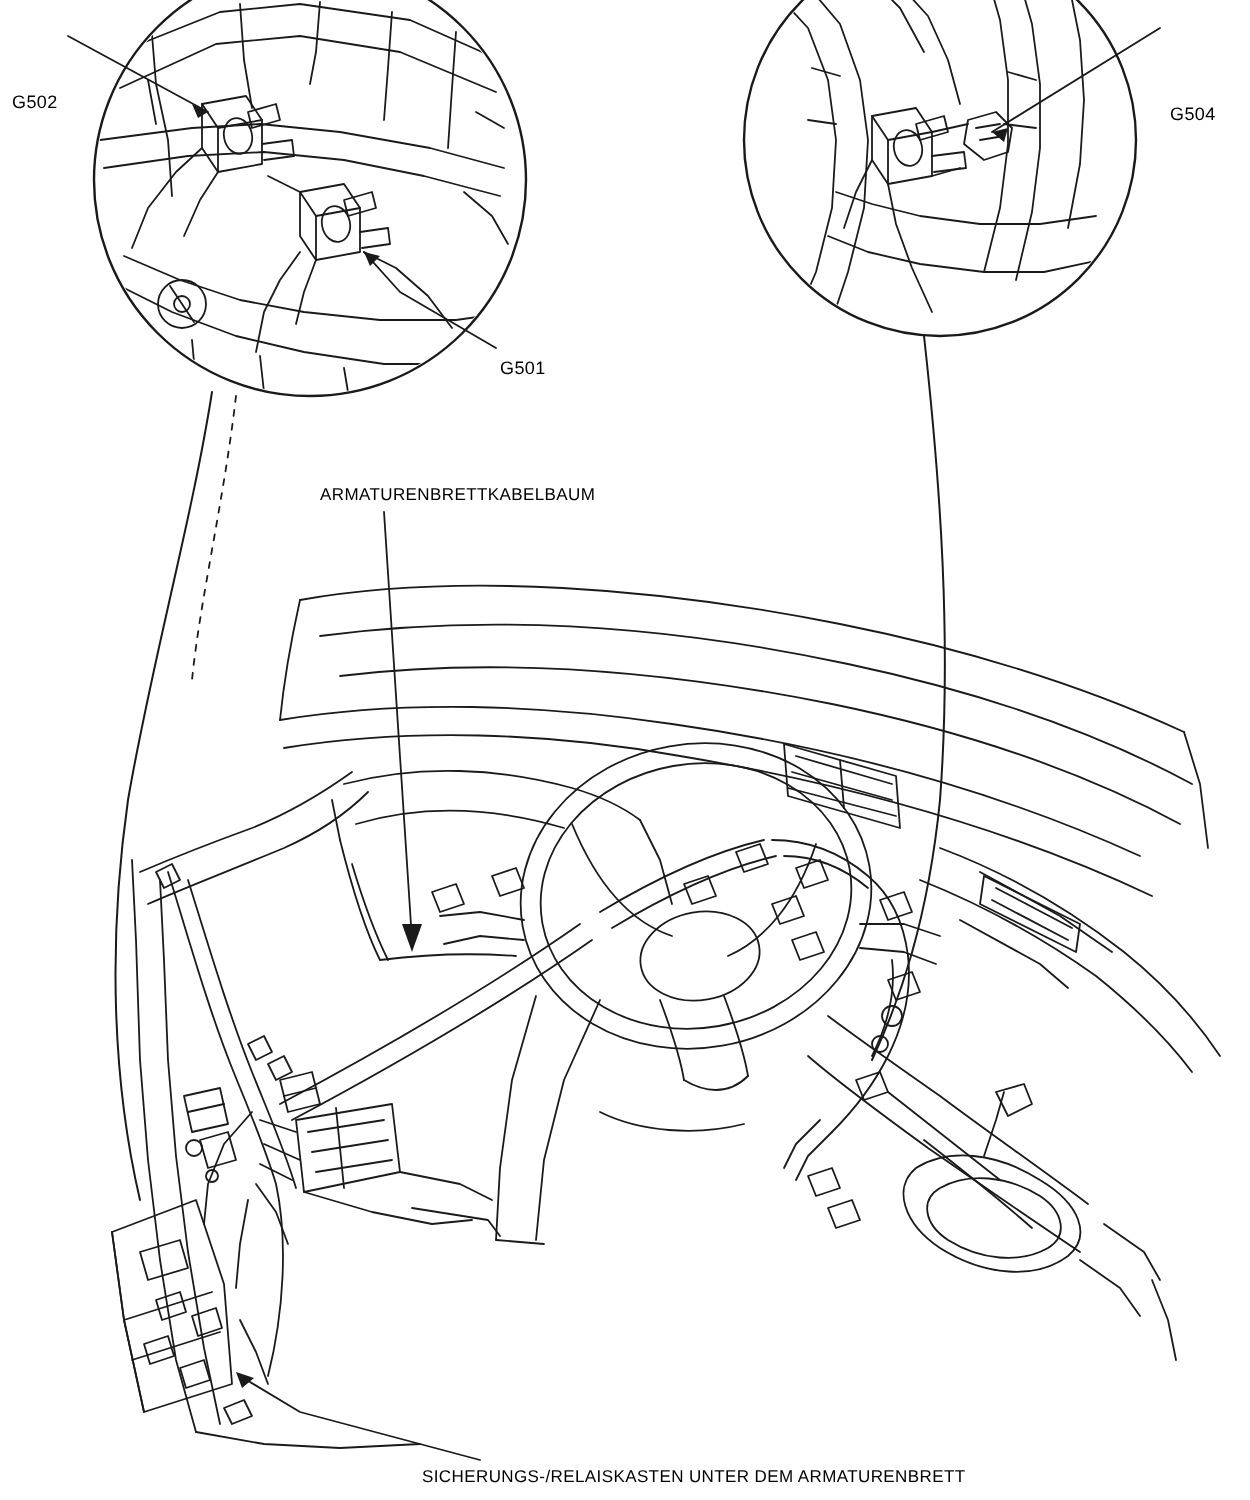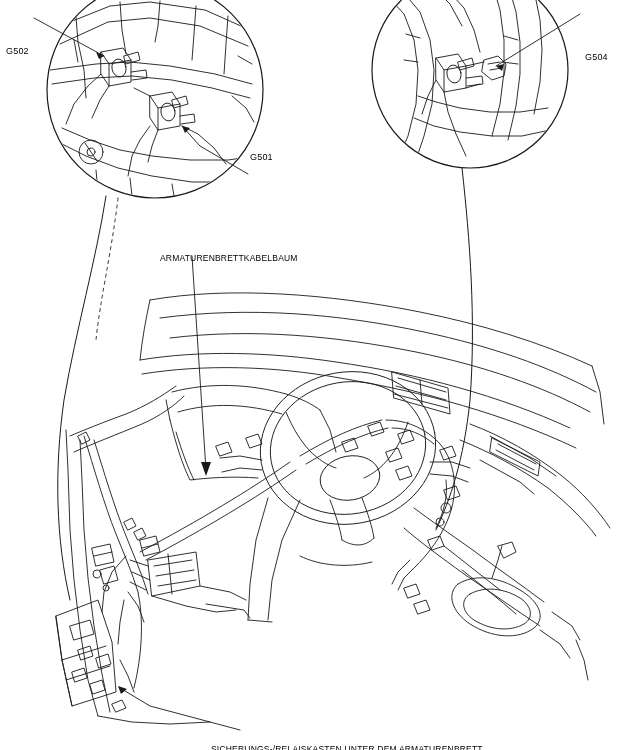--- a/index.html
+++ b/index.html
@@ -25,25 +25,24 @@
   .lbl {
     position: absolute;
     font-family: "Liberation Sans", sans-serif;
     font-size: 9px;
     color: #000000;
     white-space: nowrap;
     letter-spacing: 0.2px;
   }
   .lbl-bold {
     font-size: 8.5px;
-    margin-top: 11px;
   }
   #lbl-g502 { left: 6px;  top: 6px; margin-top: 40px; }
   #lbl-g504 { left: 585px; top: 8px; margin-top: 44px; }
-  #lbl-g501 { left: 250px; top: 152px; text-align: right; }
+  #lbl-g501 { left: 250px; top: 179px; text-align: right; }
   #lbl-harness { left: 160px; top: 242px; }
   #lbl-fusebox { left: 211px; top: 733px; text-align: center; }
 </style>
 </head>
 <body>
 
 <div id="page">
 
   <svg width="625" height="750" viewBox="0 0 625 750">
     <g fill="none" stroke="#1a1a1a" stroke-width="0.9" stroke-linejoin="round" stroke-linecap="round">

